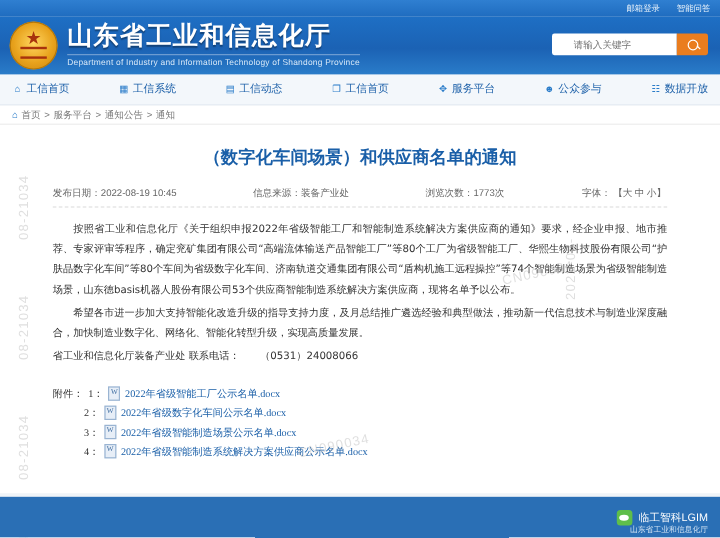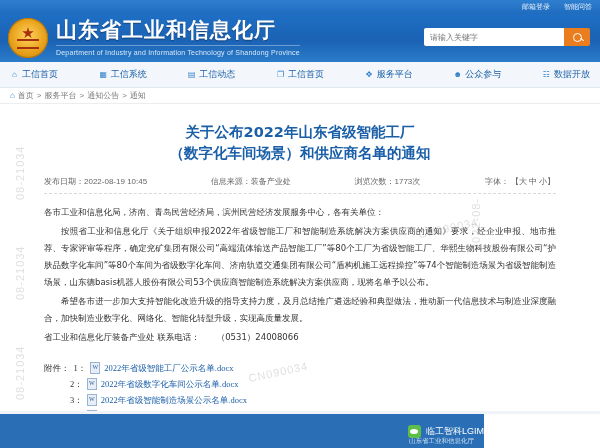--- a/index.html
+++ b/index.html
@@ -53,22 +53,22 @@
   .en-title{
     margin-top:4px;font-size:7px;color:#d8e9f8;letter-spacing:.2px;
     border-top:1px solid rgba(255,255,255,.35);padding-top:3px;
     max-width:300px;
   }
   
   .search{
     position:absolute;right:10px;top:14px;display:flex;height:18px;
   }
   .search input{
-    width:140px;height:18px;border:none;outline:none;
-    font-size:8px;padding-left:6px;box-sizing:border-box;color:#666;
+    width:104px;height:18px;border:none;outline:none;
+    font-size:8px;padding-left:18px;box-sizing:border-box;color:#666;
     background:#fff;border-radius:2px 0 0 2px;
   }
   .search .btn{
     width:26px;height:18px;background:#ea7d1e;border-radius:0 2px 2px 0;
     display:flex;align-items:center;justify-content:center;cursor:pointer;
   }
   .mag{
     width:7px;height:7px;border:1.4px solid #fff;border-radius:50%;
     position:relative;
   }
@@ -140,24 +140,24 @@
   .wm{
     position:absolute;color:rgba(150,150,150,.30);font-size:11px;
     font-family:"Liberation Sans",sans-serif;pointer-events:none;
     white-space:nowrap;letter-spacing:1px;
   }
   .wm-v{
     transform:rotate(-90deg);transform-origin:left top;
   }
   
   .footer{
-    position:absolute;left:0;bottom:0;width:484px;height:34px;
+    position:absolute;left:0;bottom:0;width:600px;height:34px;
     background:#2a6fb5;
     display:flex;align-items:center;justify-content:flex-end;
-    box-sizing:border-box;padding-right:0;
+    box-sizing:border-box;padding-right:10px;
   }
   .wechat{
     display:flex;align-items:center;gap:5px;color:#fff;font-size:9px;
   }
   .wechat-ico{
     width:13px;height:13px;border-radius:3px;background:#5fbe4a;
     position:relative;
   }
   .wechat-ico:after{
     content:"";position:absolute;left:2.5px;top:4px;width:8px;height:5px;
@@ -231,41 +231,39 @@
   <span>服务平台</span>
   <span>&gt;</span>
   <span>通知公告</span>
   <span>&gt;</span>
   <span>通知</span>
 </div>
 
 <div class="page">
 
   <div class="doc-title">
-    <div>关于公布2022年山东省级智能工厂</div>
     <div>（数字化车间场景）和供应商名单的通知</div>
   </div>
 
   <div class="meta">
     <span>
       <span>发布日期：</span><span>2022-08-19 10:45</span>
     </span>
     <span>
       <span>信息来源：</span><span>装备产业处</span>
     </span>
     <span>
       <span>浏览次数：</span><span>1773次</span>
     </span>
     <span class="fs">
       <span>字体：</span><span>【大</span><span>中</span><span>小】</span>
     </span>
   </div>
 
   <div class="body-text">
-    <p>各市工业和信息化局，济南、青岛民营经济局，滨州民营经济发展服务中心，各有关单位：</p>
     <p class="indent">按照省工业和信息化厅《关于组织申报2022年省级智能工厂和智能制造系统解决方案供应商的通知》要求，经企业申报、地市推荐、专家评审等程序，确定兖矿集团有限公司“高端流体输送产品智能工厂”等80个工厂为省级智能工厂、华熙生物科技股份有限公司“护肤品数字化车间”等80个车间为省级数字化车间、济南轨道交通集团有限公司“盾构机施工远程操控”等74个智能制造场景为省级智能制造场景，山东德basis机器人股份有限公司53个供应商智能制造系统解决方案供应商，现将名单予以公布。</p>
     <p class="indent">希望各市进一步加大支持智能化改造升级的指导支持力度，及月总结推广遴选经验和典型做法，推动新一代信息技术与制造业深度融合，加快制造业数字化、网络化、智能化转型升级，实现高质量发展。</p>
     <p>省工业和信息化厅装备产业处    联系电话：　　（0531）24008066</p>
   </div>
 
   <div class="attach">
     <div class="attach-row">
       <span class="attach-label">附件：</span>
       <span>1：</span>
       <span class="doc-ico"></span>

